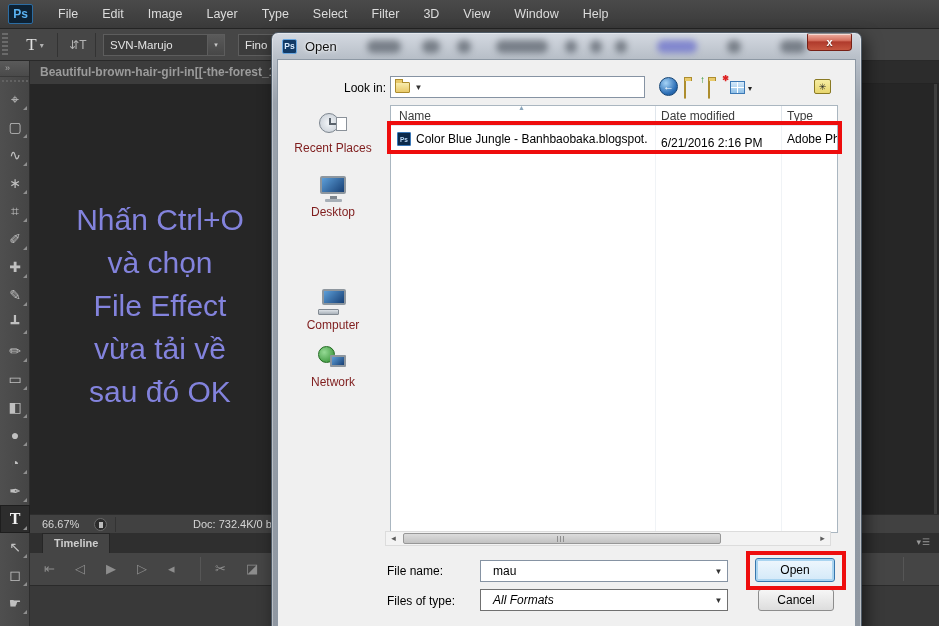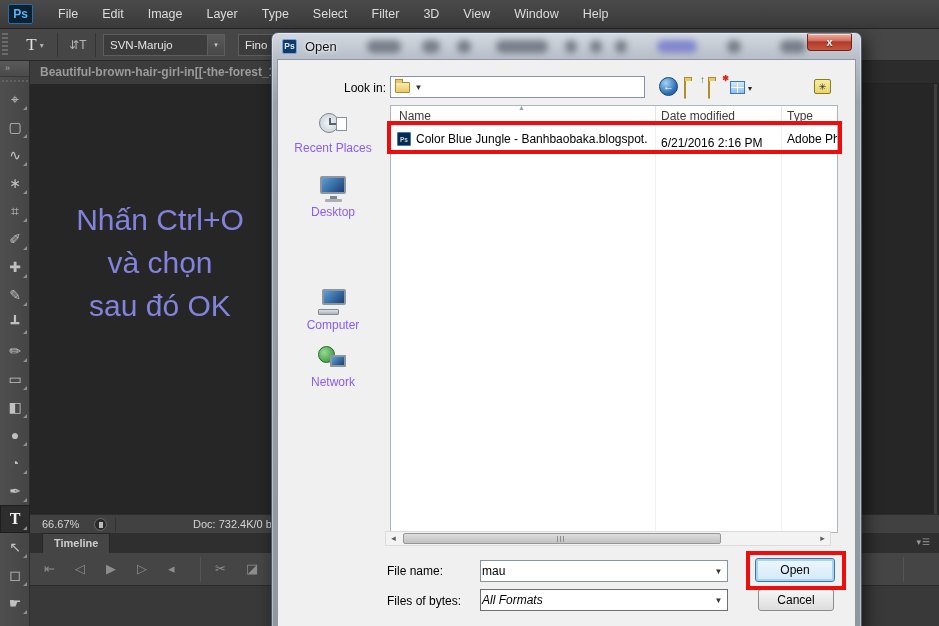--- a/index.html
+++ b/index.html
@@ -84,21 +84,21 @@
   .closebtn{position:absolute;right:9px;top:0;width:45px;height:18px;z-index:3;
     background:linear-gradient(#efb0a2 0%,#d5705f 40%,#b03b2c 50%,#c65740 100%);
     border:1px solid #772016;border-top-color:#8d8d8d;border-radius:2px 2px 4px 4px;
     box-shadow:inset 0 1px 0 rgba(255,255,255,.55);color:#fff;font-size:11px;font-weight:bold;
     text-align:center;line-height:16px;text-shadow:0 1px 1px rgba(0,0,0,.5);}
   .client{position:absolute;left:5px;right:5px;top:26px;bottom:0;background:#f0f0f0;border:1px solid #8d98a4;}
 
   .lbl{position:absolute;font-size:12px;color:#000;}
   .combo{position:absolute;height:22px;background:#fff;border:1px solid #8693a3;
     display:flex;align-items:center;font-size:12px;color:#000;}
-  .combo .txt{flex:1;padding-left:1px;white-space:nowrap;overflow:hidden;}
+  .combo .txt{flex:1;padding-left:12px;white-space:nowrap;overflow:hidden;}
   .combo .caret{width:17px;text-align:center;color:#333;font-size:8px;}
   .ficon{position:relative;width:15px;height:11px;margin-left:4px;background:linear-gradient(#f8ecac,#e9ca6b);
     border:1px solid #ad8d2e;border-radius:1px;flex:none;}
   .ficon::before{content:"";position:absolute;left:-1px;top:-4px;width:6px;height:3px;
     background:#e9ca6b;border:1px solid #ad8d2e;border-bottom:none;}
 
   .navback{position:absolute;width:19px;height:19px;border-radius:50%;
     background:radial-gradient(circle at 35% 30%,#a6d4f7,#2a6db5 65%,#1b4e89);
     border:1px solid #154576;color:#fff;font-size:11px;font-weight:bold;text-align:center;line-height:17px;}
   .navfold{position:absolute;width:17px;height:13px;}
@@ -138,21 +138,21 @@
   .hs-grip{position:absolute;left:50%;top:2px;width:9px;height:6px;margin-left:-5px;
     background:repeating-linear-gradient(90deg,#8f8f8f 0 1px,transparent 1px 3px);}
 
   .btn{position:absolute;font-size:12px;color:#000;text-align:center;border-radius:3px;}
   .btn-open{left:477px;top:498px;width:80px;height:24px;line-height:22px;
     background:linear-gradient(#eff7fd,#d3e9f8);border:1px solid #3576ad;
     box-shadow:inset 0 0 0 2px #a9d4f0;}
   .btn-cancel{left:480px;top:529px;width:76px;height:22px;line-height:20px;
     background:linear-gradient(#f6f6f6,#ddd);border:1px solid #8d8d8d;}
 
-  .place{position:absolute;left:0;width:110px;text-align:center;font-size:12px;color:#8b5cf6;}
+  .place{position:absolute;left:0;width:110px;text-align:center;font-size:12px;color:#7f1d1d;}
   .pi{position:relative;width:34px;height:30px;margin:0 auto 1px;}
   .pi-clock{position:absolute;left:3px;top:3px;width:20px;height:20px;border-radius:50%;
     background:radial-gradient(#f4f7fa,#c2c9d1);border:1px solid #7d868f;}
   .pi-clock::before{content:"";position:absolute;left:9px;top:4px;width:2px;height:7px;background:#5a636c;}
   .pi-clock::after{content:"";position:absolute;left:10px;top:9px;width:6px;height:2px;background:#5a636c;}
   .pi-page{position:absolute;right:3px;top:7px;width:11px;height:14px;background:#fff;border:1px solid #8a9199;}
   .pi-mon{position:absolute;left:4px;top:2px;width:26px;height:18px;border:2px solid #8d969e;border-radius:2px;
     background:linear-gradient(135deg,#5d9fd9,#173f74);}
   .pi-stand{position:absolute;left:14px;top:22px;width:7px;height:3px;background:#7d858d;}
   .pi-base{position:absolute;left:9px;top:25px;width:17px;height:3px;background:#a7afb7;border-radius:1px;}
@@ -273,20 +273,22 @@
   </div>
 
   <div class="abs tabbar">
     <div class="doctab">Beautiful-brown-hair-girl-in[[-the-forest_19</div>
   </div>
   <div class="abs canvas"></div>
   <div class="abs canvas-edge"></div>
   <div class="abs note" style="color:#8383dd;">
     <div>Nhấn Ctrl+O</div>
     <div>và chọn</div>
+    <div>File Effect</div>
+    <div>vừa tải về</div>
     <div>sau đó OK</div>
   </div>
 
   <div class="abs statusbar">
     <span style="position:absolute;left:12px;top:3px;">66.67%</span>
     <span class="status-icon"></span>
     <span class="sep" style="left:85px;"></span>
     <span style="position:absolute;left:90px;width:245px;top:3px;text-align:center;">Doc: 732.4K/0 bytes</span>
     <span class="sep" style="left:338px;"></span>
   </div>
@@ -408,21 +410,21 @@
       </div>
 
       <div class="lbl" style="left:109px;top:504px;">File name:</div>
       <div class="combo" style="left:202px;top:500px;width:248px;">
         <span class="txt">mau</span>
         <span class="caret">▼</span>
       </div>
       <div class="btn btn-open">Open</div>
       <div class="redbox" style="left:468px;top:491px;width:100px;height:39px;"></div>
 
-      <div class="lbl" style="left:109px;top:534px;">Files of bytes:</div>
+      <div class="lbl" style="left:109px;top:534px;">Files of type:</div>
       <div class="combo" style="left:202px;top:529px;width:248px;border-color:#707070;font-style:italic;">
         <span class="txt">All Formats</span>
         <span class="caret">▼</span>
       </div>
       <div class="btn btn-cancel">Cancel</div>
     </div>
   </div>
 
 </div>
 

